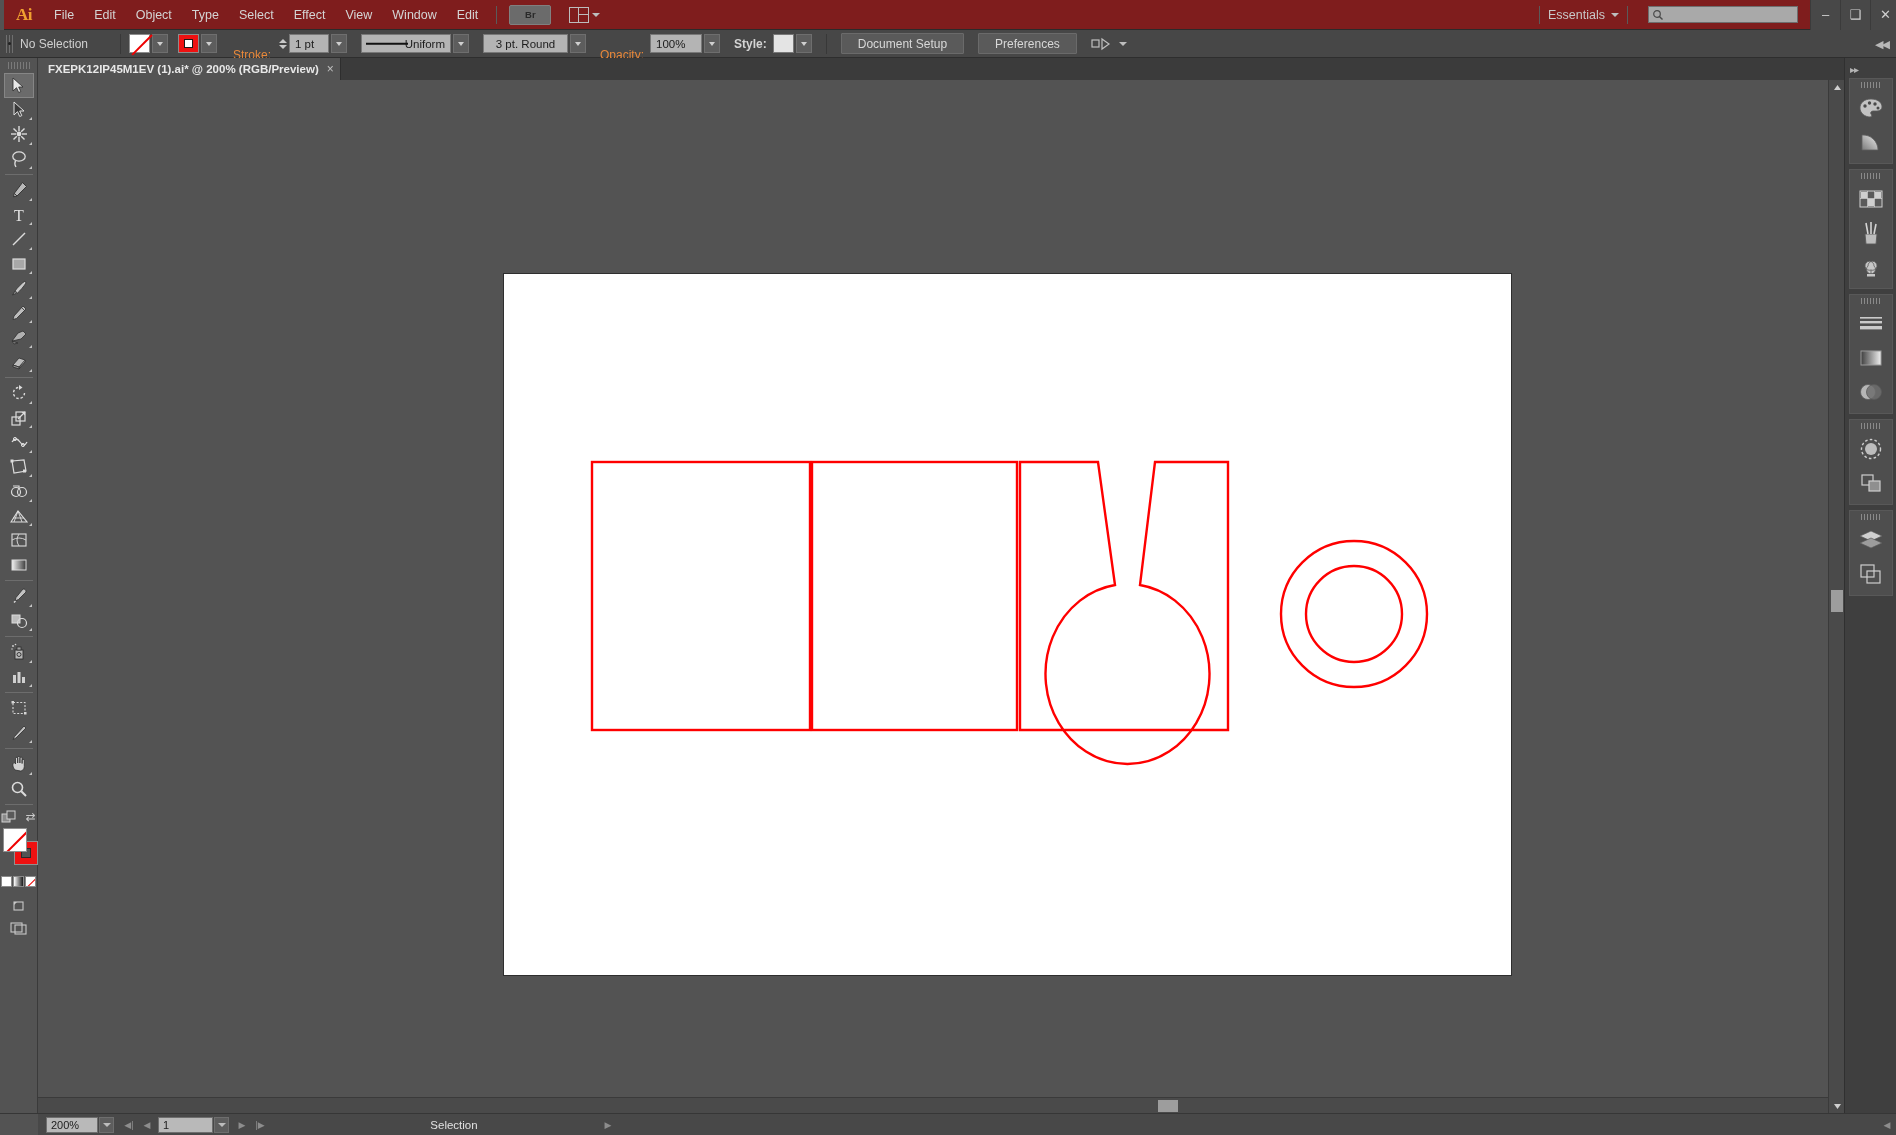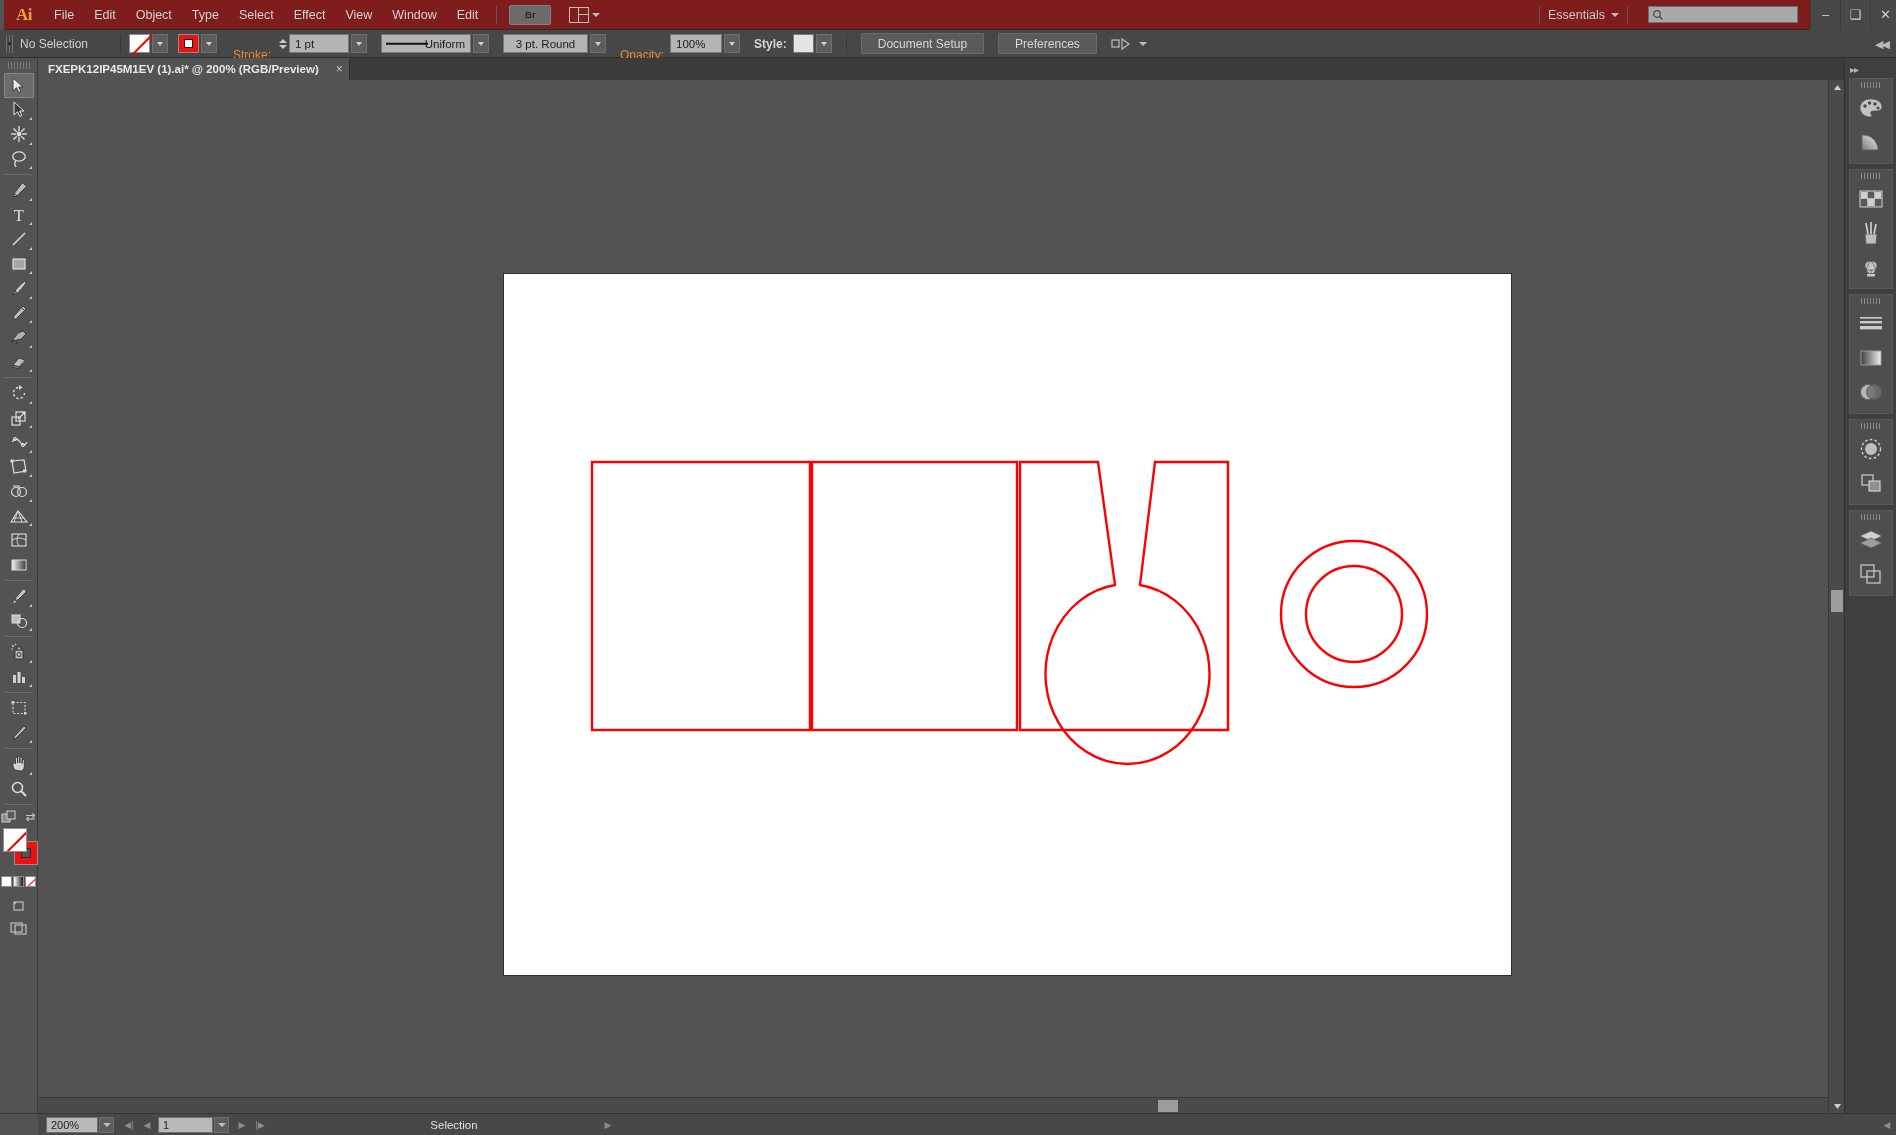--- a/index.html
+++ b/index.html
@@ -85,21 +85,21 @@
   .label-orange { color: #e8883a; font-size: 12px; }
   .label-orange.under { text-decoration: underline; margin-top: 23px; }
   .spinner { display:flex; flex-direction:column; margin-right: 2px; }
   .spinner i { width:0;height:0;border-left:4px solid transparent;border-right:4px solid transparent; display:block; }
   .spinner i:first-child { border-bottom: 4.5px solid #c9c9c9; margin-bottom: 2px; }
   .spinner i:last-child { border-top: 4.5px solid #c9c9c9; }
   .field {
     height: 19px; background: #b4b4b4; border: 1px solid #787878; color: #1c1c1c;
     font-size: 11.5px; display:flex; align-items:center; padding: 0 5px;
   }
-  #stroke-width-field { width: 60px; }
+  #stroke-width-field { width: 40px; }
   #profile-field { width: 90px; justify-content: flex-end; position: relative; }
   #profile-field::before {
     content:''; position:absolute; left:4px; top:50%; width:42px; height:2.5px; background:#111; transform: translateY(-50%);
   }
   #brush-field { width: 85px; justify-content: center; gap: 6px; }
   #brush-field .dot { width:3px;height:3px;border-radius:50%;background:#222;position:absolute;left:8px; }
   #opacity-field { width: 52px; }
   #style-swatch { width: 21px; height: 19px; background: #e4e4e4; border: 1px solid #787878; }
   .cb-button {
     height: 21px; background: #5a5a5a; border: 1px solid #6a6a6a; color: #d8d8d8;
@@ -108,21 +108,21 @@
   #cb-right { margin-left: auto; margin-right: 8px; }
   #cb-arrows { color:#b8b8b8; font-size: 11px; letter-spacing: -2px; }
 
   
   #tabbar {
     position: absolute; left: 38px; top: 58px; width: 1806px; height: 22px;
     background: #3b3b3b; display: flex; align-items: flex-end;
   }
   #doc-tab {
     height: 22px; background: #535353; border-right: 1px solid #2e2e2e;
-    display: flex; align-items: center; padding: 0 6px 0 10px; gap: 17px;
+    display: flex; align-items: center; padding: 0 6px 0 10px; gap: 8px;
   }
   #doc-tab-title { color: #e8e8e8; font-size: 11.5px; font-weight: bold; white-space: nowrap; }
   #doc-tab-close { color: #c0c0c0; font-size: 12px; line-height: 1; }
 
   
   #toolbar {
     position: absolute; left: 0; top: 58px; width: 38px; height: 1055px;
     background: #535353; border-right: 1px solid #3a3a3a;
     display: flex; flex-direction: column; align-items: center; padding-top: 4px;
   }

